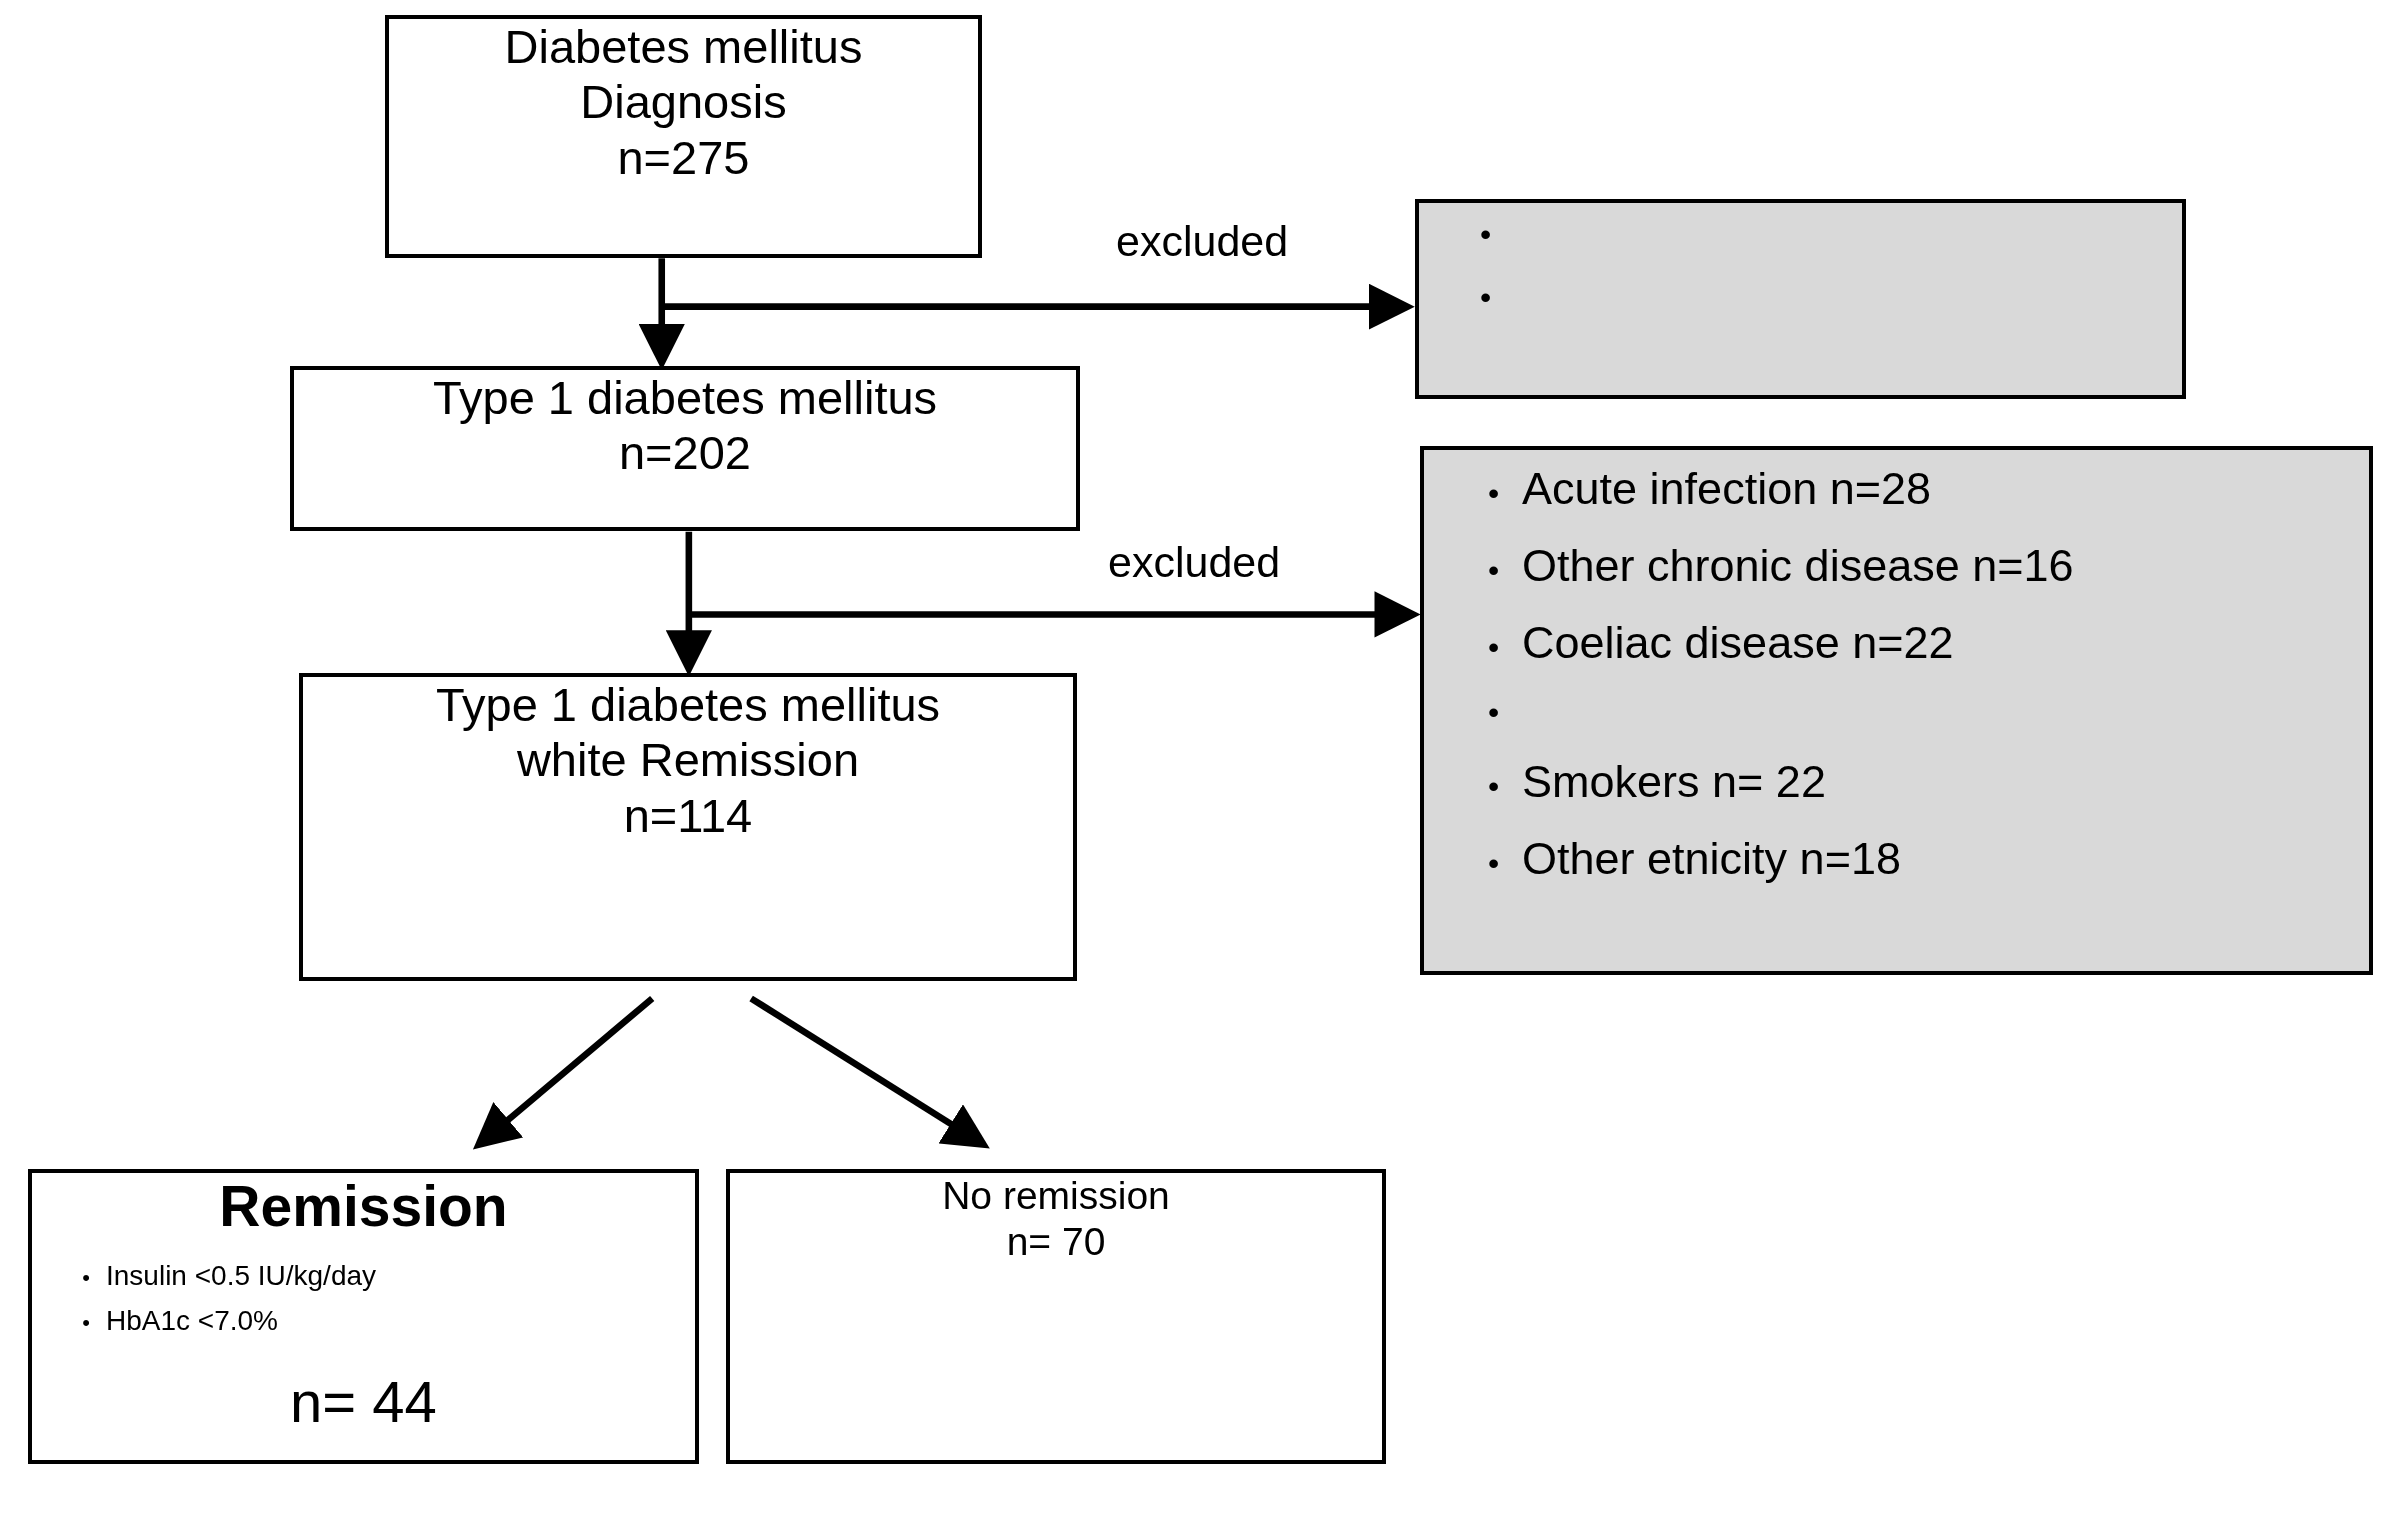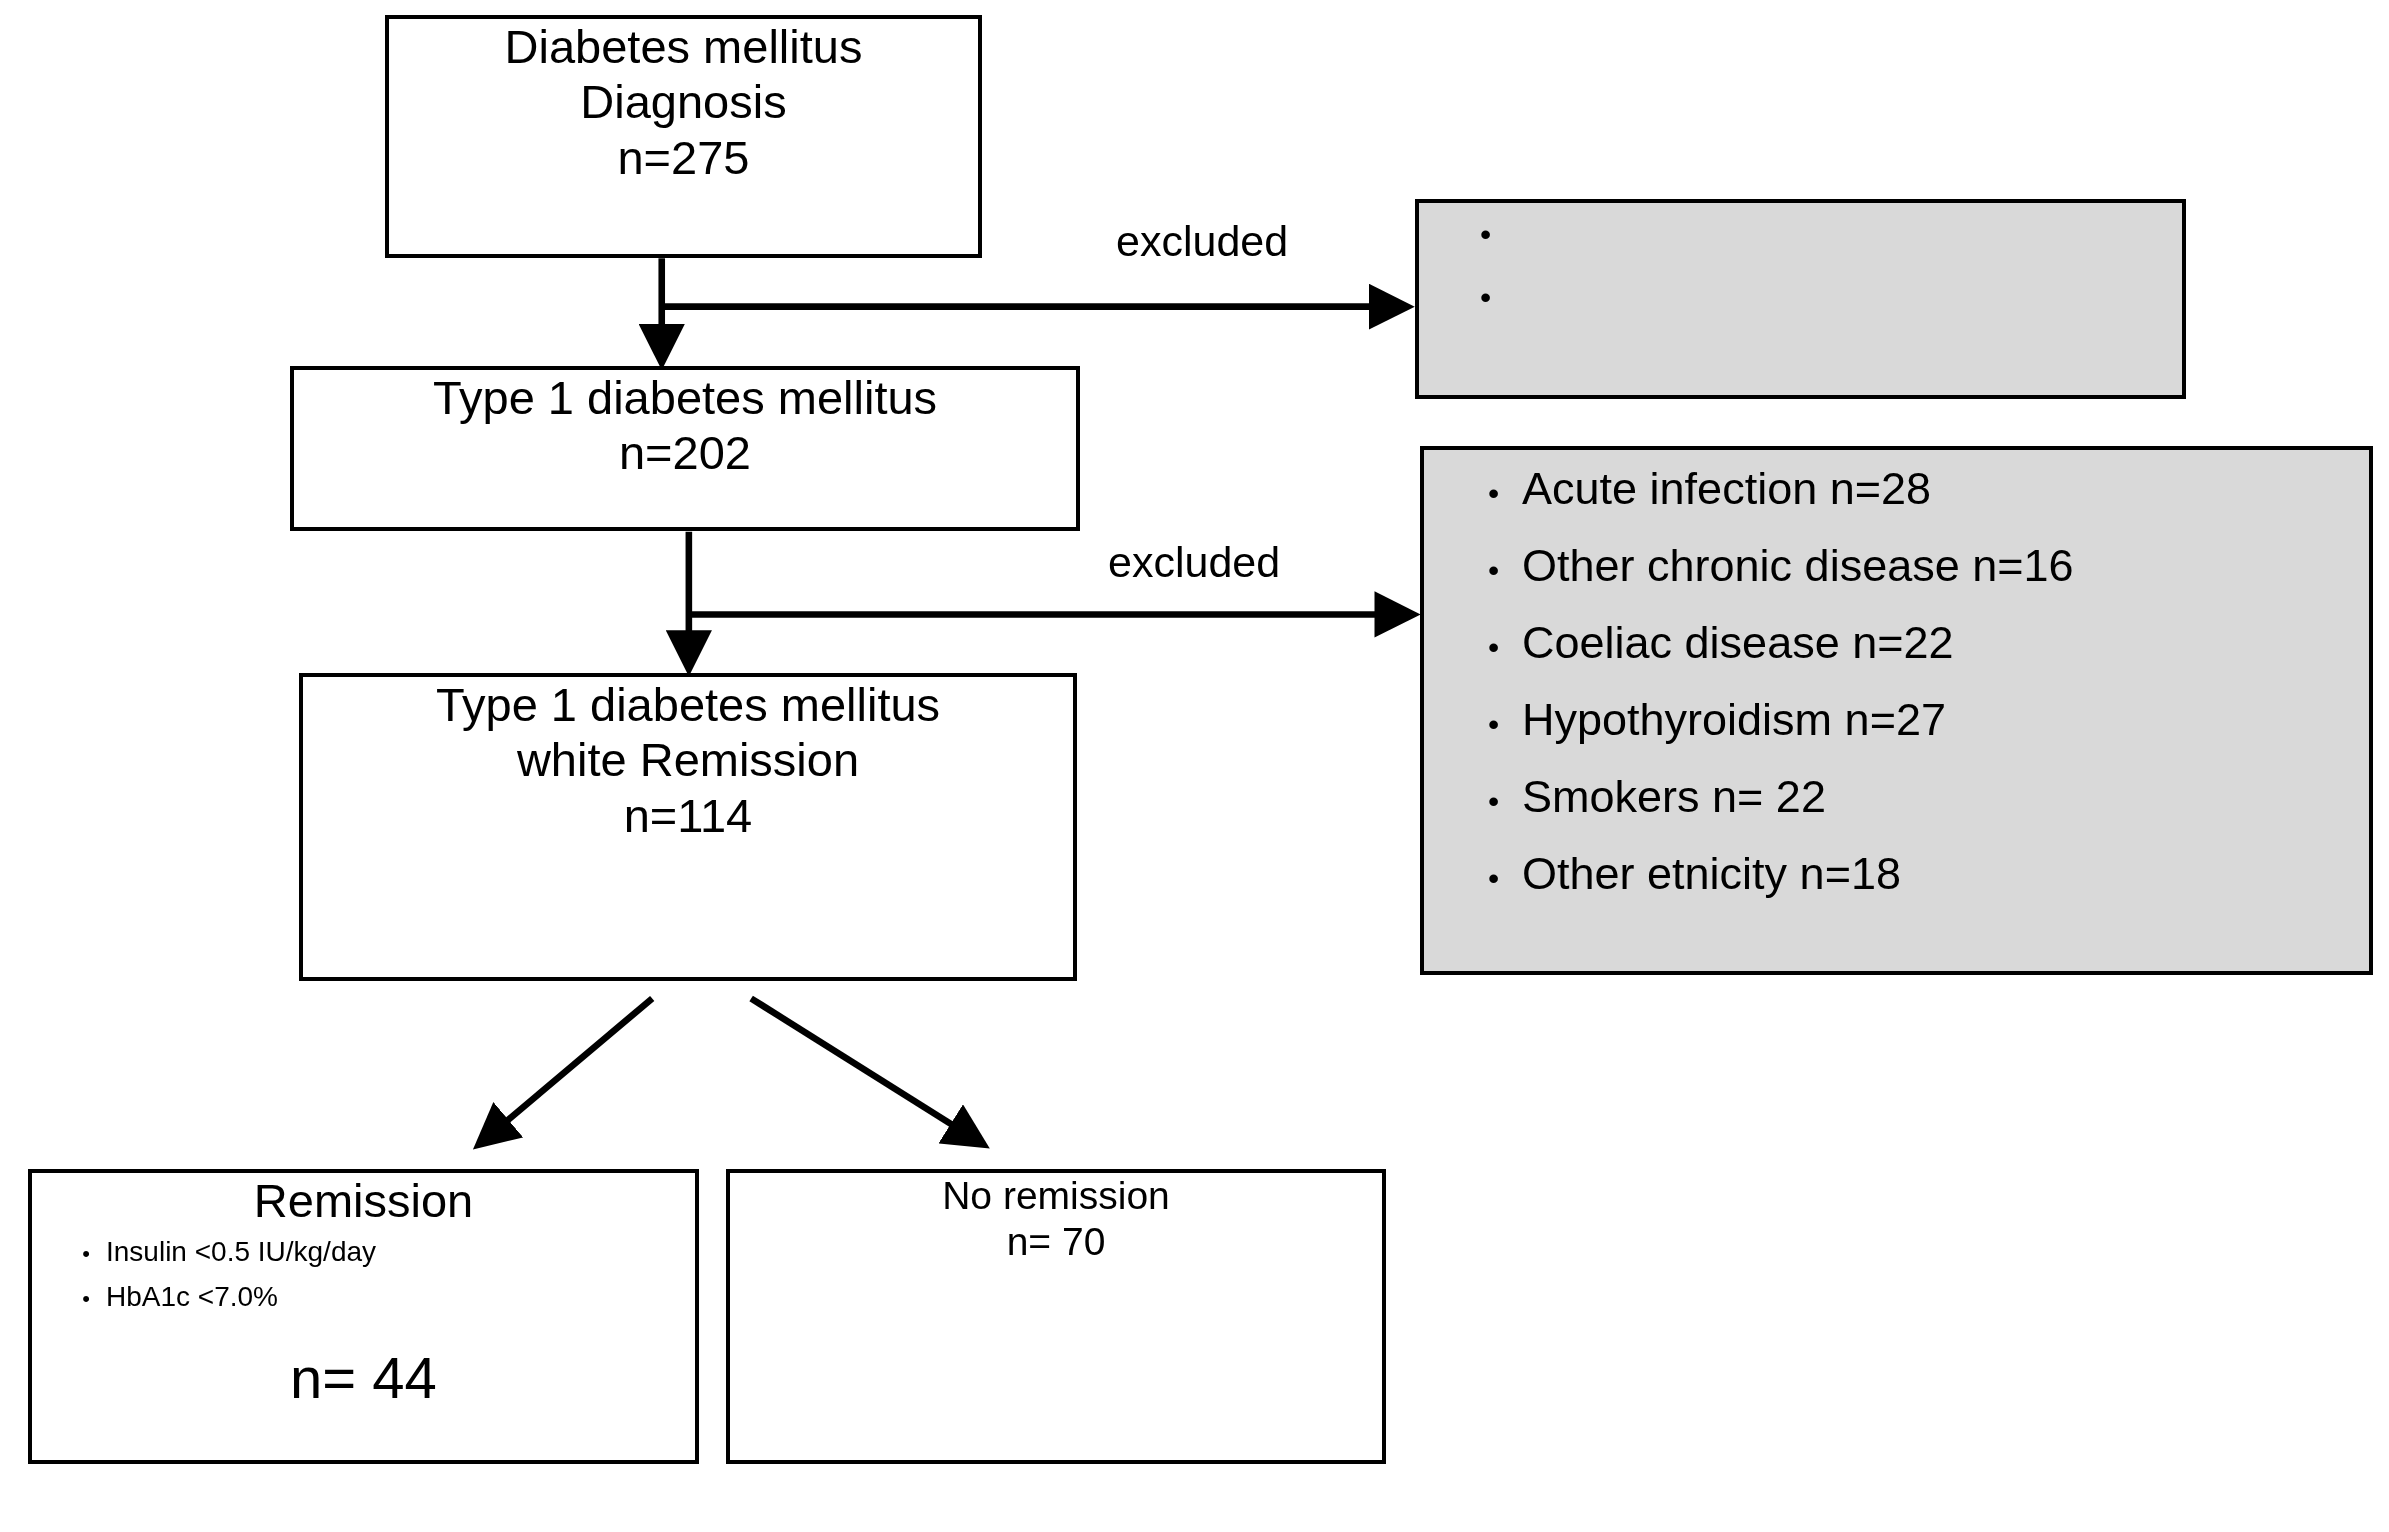--- a/index.html
+++ b/index.html
@@ -74,21 +74,21 @@
   #node-remission      { left: 28px;   top: 1169px; width: 671px;  height: 295px; }
   #node-no-remission   { left: 726px;  top: 1169px; width: 660px;  height: 295px; }
   #node-excl-1         { left: 1415px; top: 199px;  width: 771px; height: 200px; }
   #node-excl-2         { left: 1420px; top: 446px;  width: 953px; height: 529px; }
 
   #node-diagnosis .box-line    { font-size: 47px; }
   #node-t1dm .box-line         { font-size: 47px; }
   #node-t1dm-white .box-line   { font-size: 47px; }
   #node-no-remission .box-line { font-size: 39px; }
 
-  #node-remission .remission-title { font-size: 47px; margin-bottom: 1px; }
+  #node-remission .remission-title { font-size: 57px; margin-bottom: 13px; font-weight: bold; }
   #node-remission .bullet-list { padding-left: 34px; }
   #node-remission .bullet-row { font-size: 28px; margin: 6.6px 0; }
   #node-remission .bullet-dot { width: 40px; font-size: 22px; }
   #node-remission .remission-n { font-size: 58px; margin-top: 24px; }
 
   #node-excl-1 .bullet-list { padding-left: 38px; }
   #node-excl-1 .bullet-row  { font-size: 45px; margin: 13px 0; }
   #node-excl-1 .bullet-dot  { width: 57px; font-size: 32px; }
 
   #node-excl-2 .bullet-list { padding-left: 41px; }
@@ -180,21 +180,20 @@
       <div class="bullet-row">
         <span class="bullet-dot">•</span>
         <span class="bullet-text">Other chronic disease n=16</span>
       </div>
       <div class="bullet-row">
         <span class="bullet-dot">•</span>
         <span class="bullet-text">Coeliac disease n=22</span>
       </div>
       <div class="bullet-row">
         <span class="bullet-dot">•</span>
-        <span class="bullet-text">Hypothyroidism n=27</span>
       </div>
       <div class="bullet-row">
         <span class="bullet-dot">•</span>
         <span class="bullet-text">Smokers n= 22</span>
       </div>
       <div class="bullet-row">
         <span class="bullet-dot">•</span>
         <span class="bullet-text">Other etnicity n=18</span>
       </div>
     </div>

